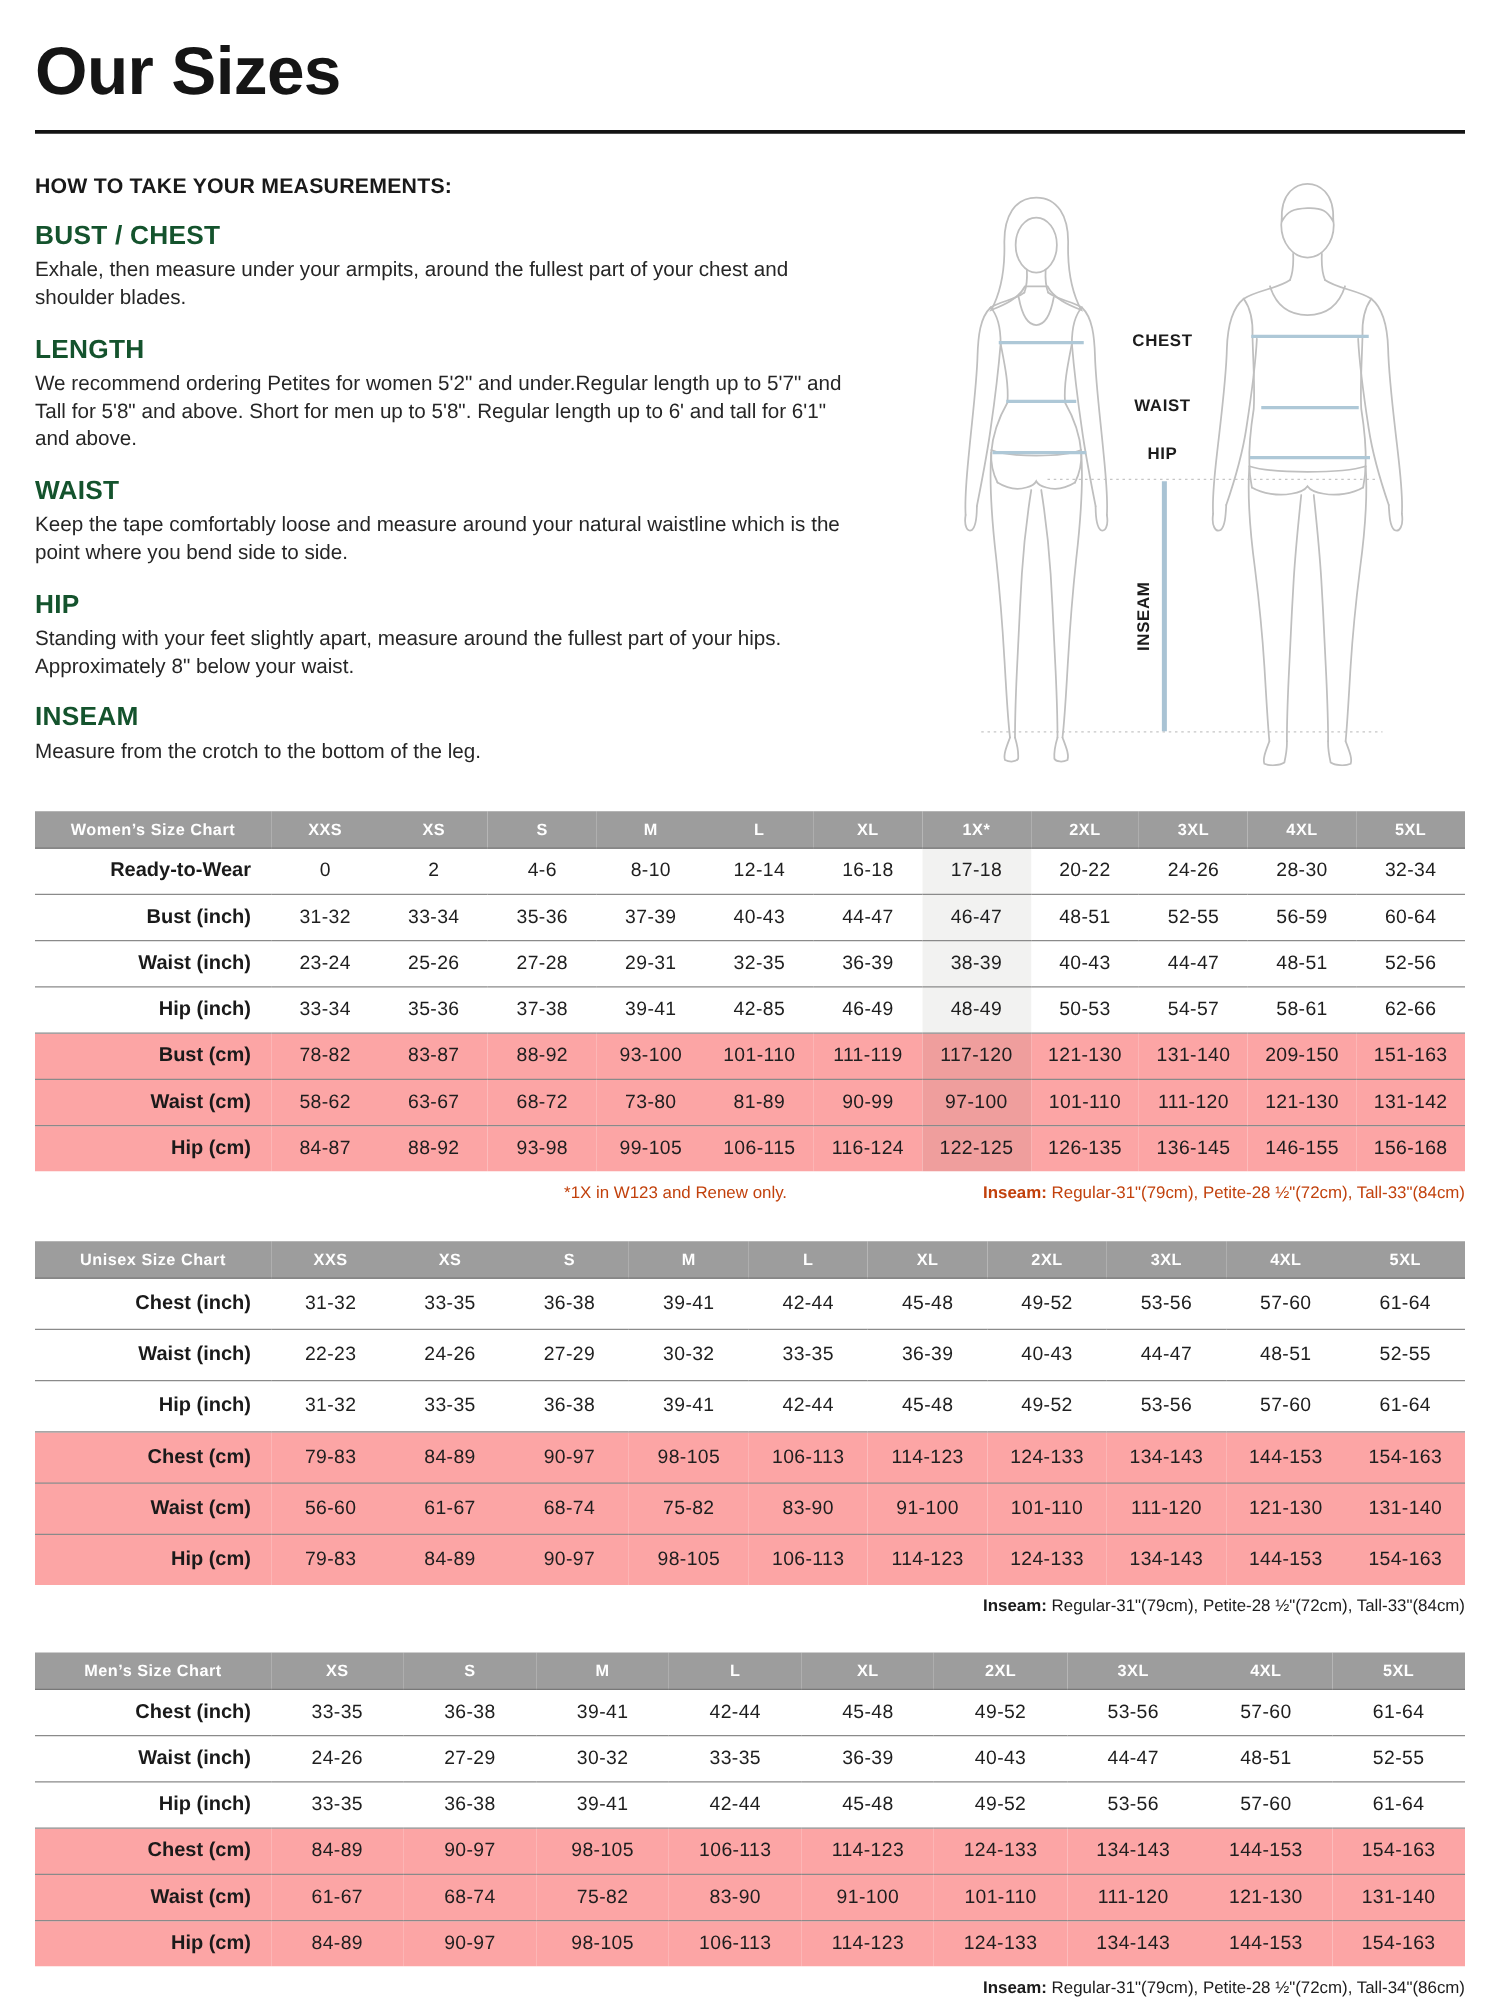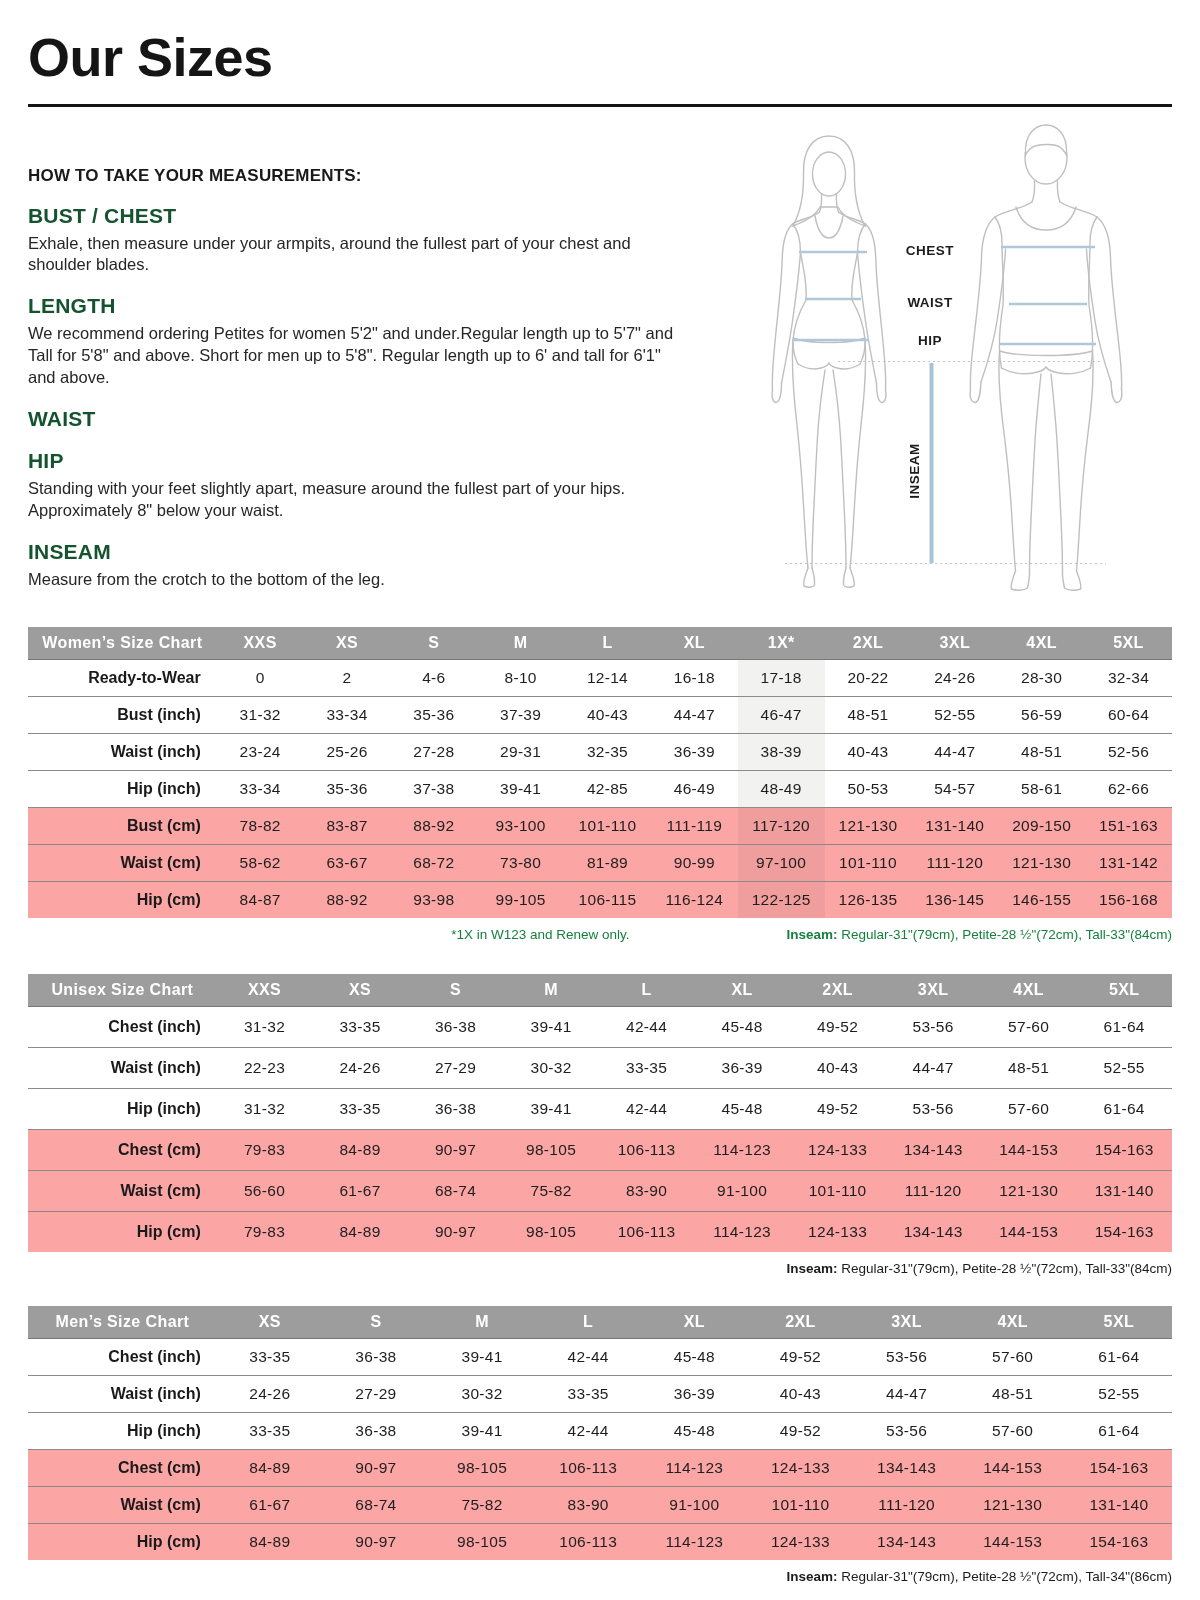--- a/index.html
+++ b/index.html
@@ -31,38 +31,38 @@
   .dotted { stroke: #c6c6c6; stroke-width: 1; stroke-dasharray: 2 3; }
   .diag-label { font-family: "Liberation Sans", sans-serif; font-size: 13.5px; font-weight: 700; fill: #1c1c1c; letter-spacing: 0.5px; }
 
   .size-section.women  { margin-top: 36px; }
   .size-section.unisex { margin-top: 32px; }
   .size-section.men    { margin-top: 30px; }
 
   table.size { width: 100%; border-collapse: collapse; table-layout: fixed; }
   table.size thead th {
     background: #9d9d9d; color: #ffffff;
-    font-size: 16px; font-weight: 700; letter-spacing: 0.4px;
+    font-size: 13px; font-weight: 700; letter-spacing: 0.4px;
     padding: 7px 2px; border-bottom: 1.5px solid #787878;
   }
   table.size tbody tr { border-bottom: 1px solid #8a8a8a; }
   table.size tbody tr:last-child { border-bottom: none; }
   table.size tbody th {
     text-align: right; font-size: 16px; font-weight: 700;
     padding: 9px 16px 9px 2px; white-space: nowrap; color: #1a1a1a;
   }
   table.size tbody td {
     text-align: center; font-size: 15.5px; letter-spacing: 0.3px;
     padding: 9px 2px; color: #1e1e1e;
   }
   .unisex table.size tbody th, .unisex table.size tbody td { padding-top: 11px; padding-bottom: 11px; }
   table.size tbody tr.shaded { background: #fca5a5; }
   table.size td.hl { background: rgba(75, 75, 65, 0.075); }
 
-  .footnote-row { display: flex; margin-top: 9px; font-size: 13.5px; color: #15803d; }
+  .footnote-row { display: flex; margin-top: 9px; font-size: 13.5px; color: #c2410c; }
   .footnote-row .left-note { margin-left: 37%; }
   .footnote-row .right-note { margin-left: auto; }
   .footnote-right-only { text-align: right; margin-top: 9px; font-size: 13.5px; color: #1b1b1b; }
   .footnote-row b, .footnote-right-only b { font-weight: 700; }
 </style>
 </head>
 <body>
 
 <h1 class="page-title">Our Sizes</h1>
 <div class="rule"></div>
@@ -71,20 +71,21 @@
   <div class="intro">
     <h2>HOW TO TAKE YOUR MEASUREMENTS:</h2>
 
     <h3>BUST / CHEST</h3>
     <p>Exhale, then measure under your armpits, around the fullest part of your chest and shoulder blades.</p>
 
     <h3>LENGTH</h3>
     <p>We recommend ordering Petites for women 5'2" and under.Regular length up to 5'7" and Tall for 5'8" and above. Short for men up to 5'8". Regular length up to 6' and tall for 6'1" and above.</p>
 
     <h3>WAIST</h3>
+    <p>Keep the tape comfortably loose and measure around your natural waistline which is the point where you bend side to side.</p>
 
     <h3>HIP</h3>
     <p>Standing with your feet slightly apart, measure around the fullest part of your hips. Approximately 8" below your waist.</p>
 
     <h3>INSEAM</h3>
     <p>Measure from the crotch to the bottom of the leg.</p>
   </div>
 
   <div class="diagram">
     <svg width="400" height="480" viewBox="0 0 400 480">

